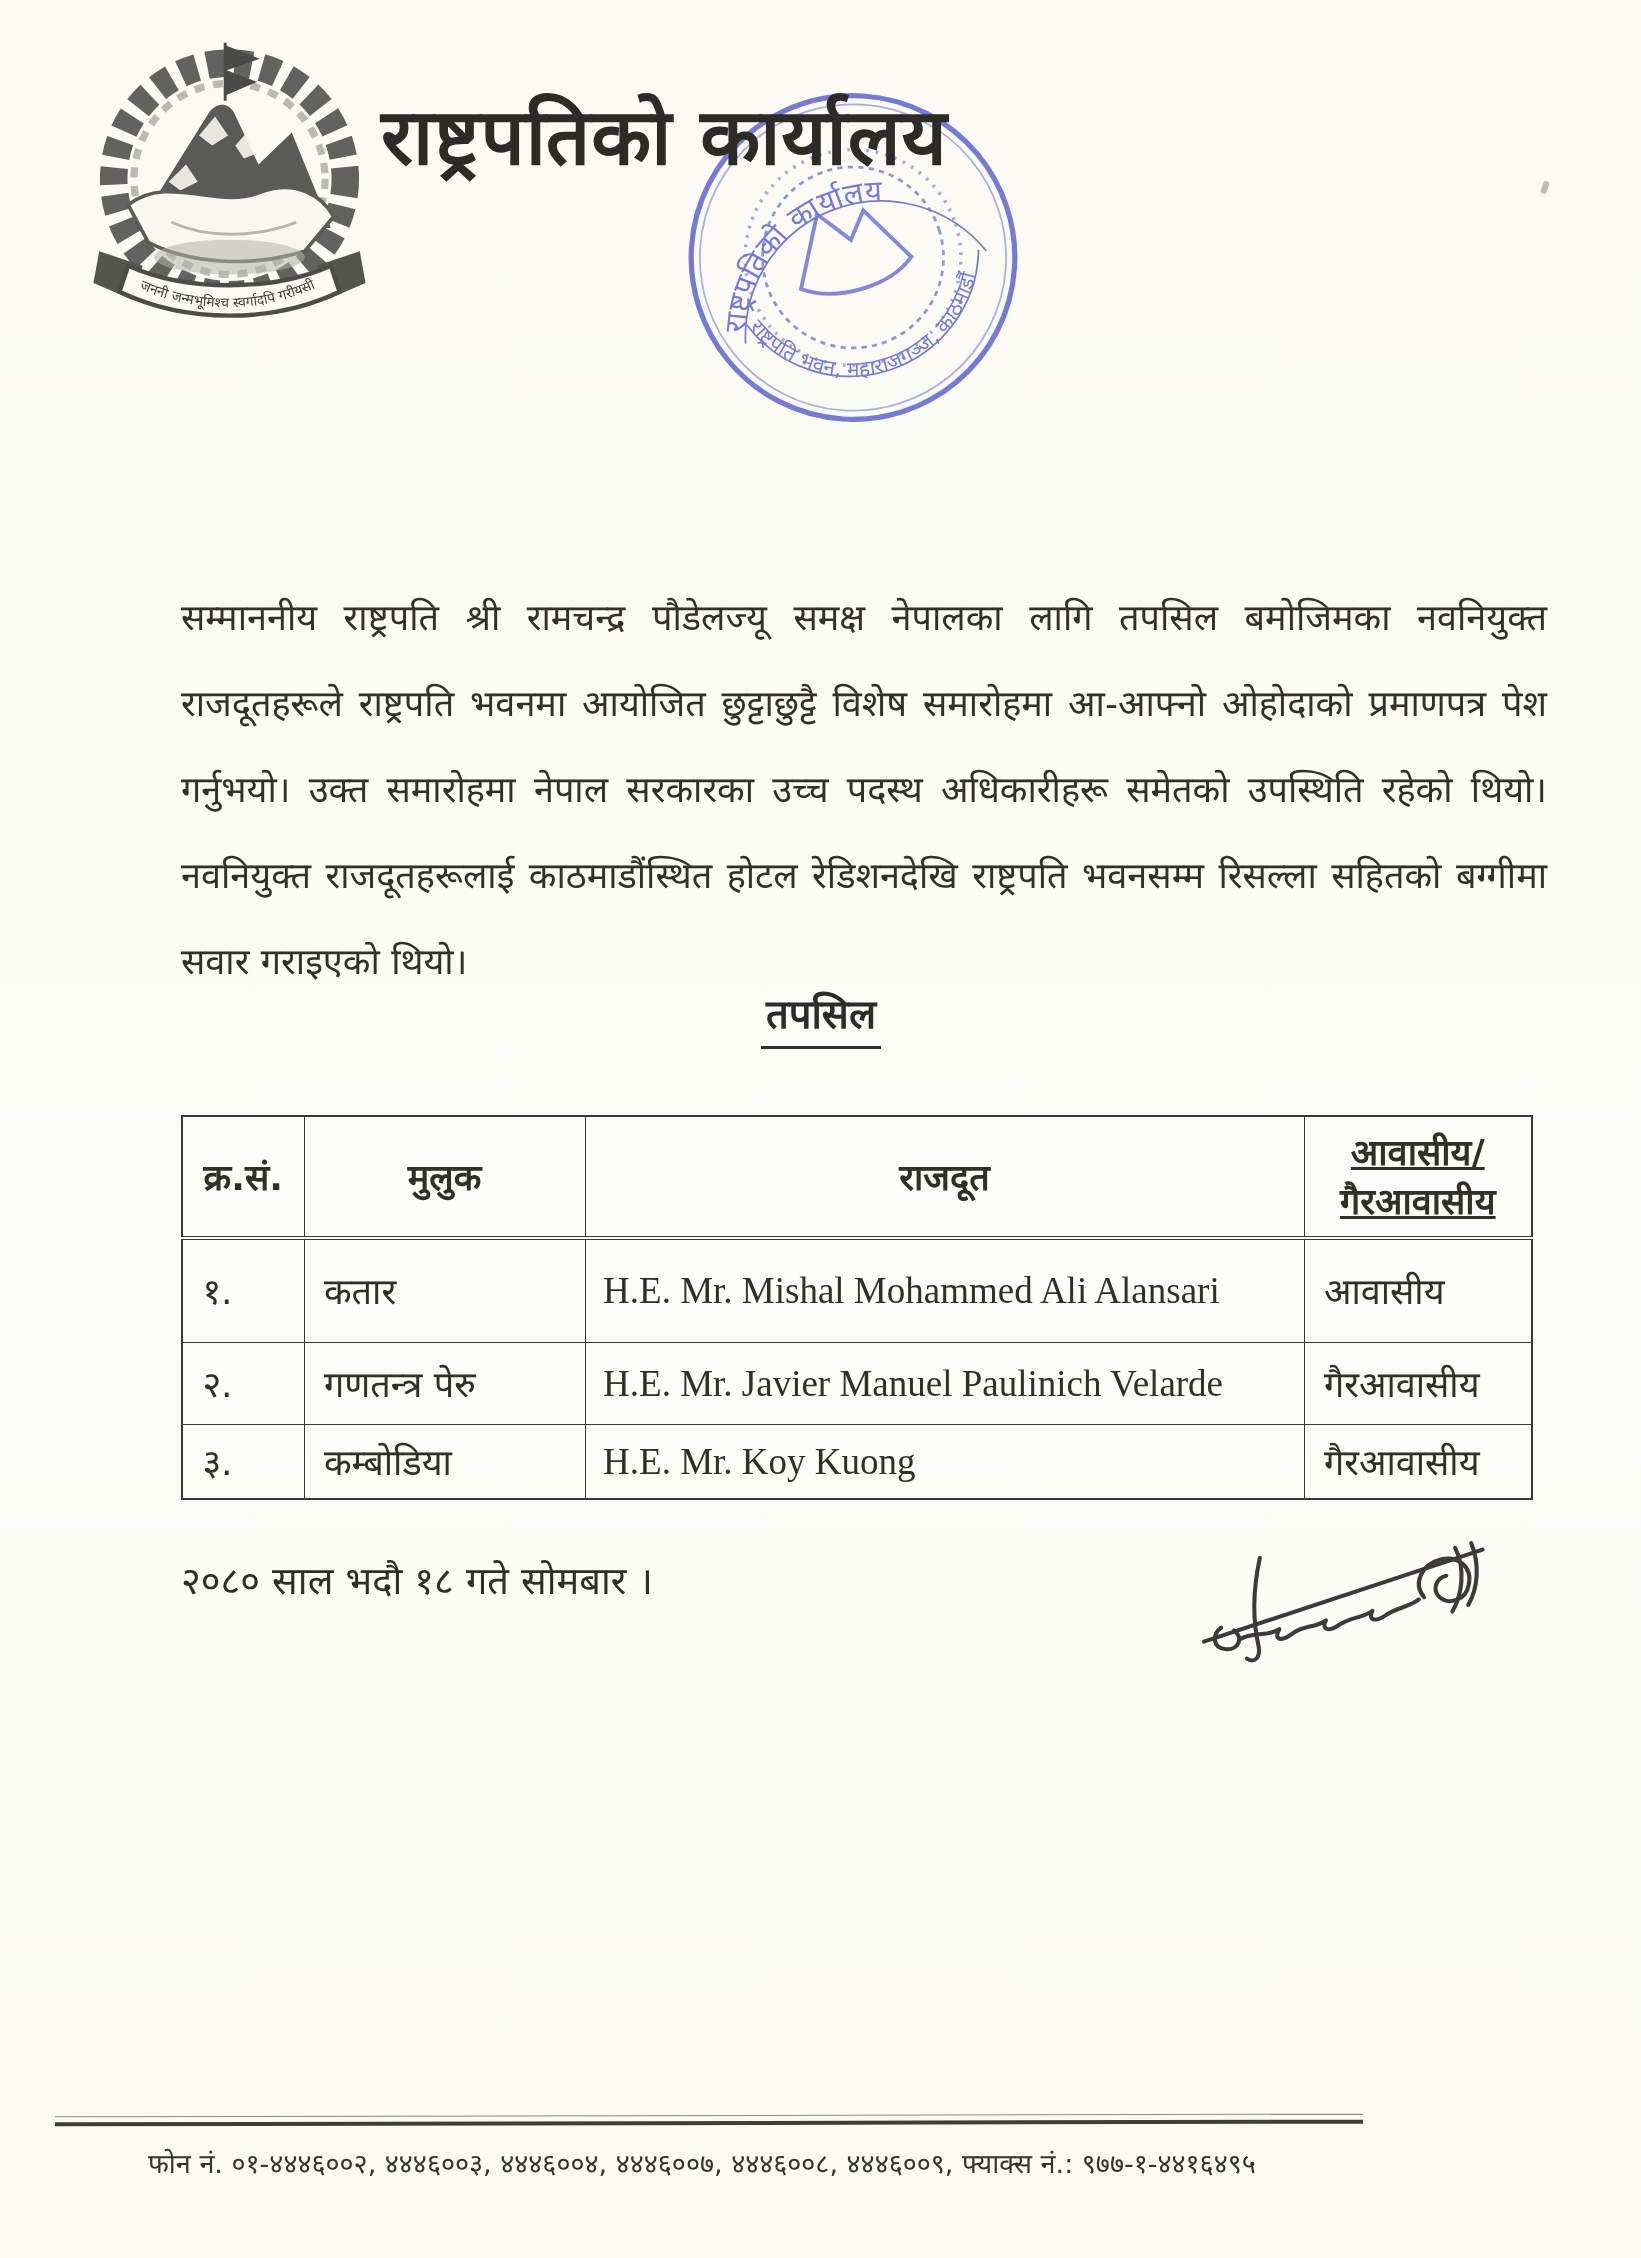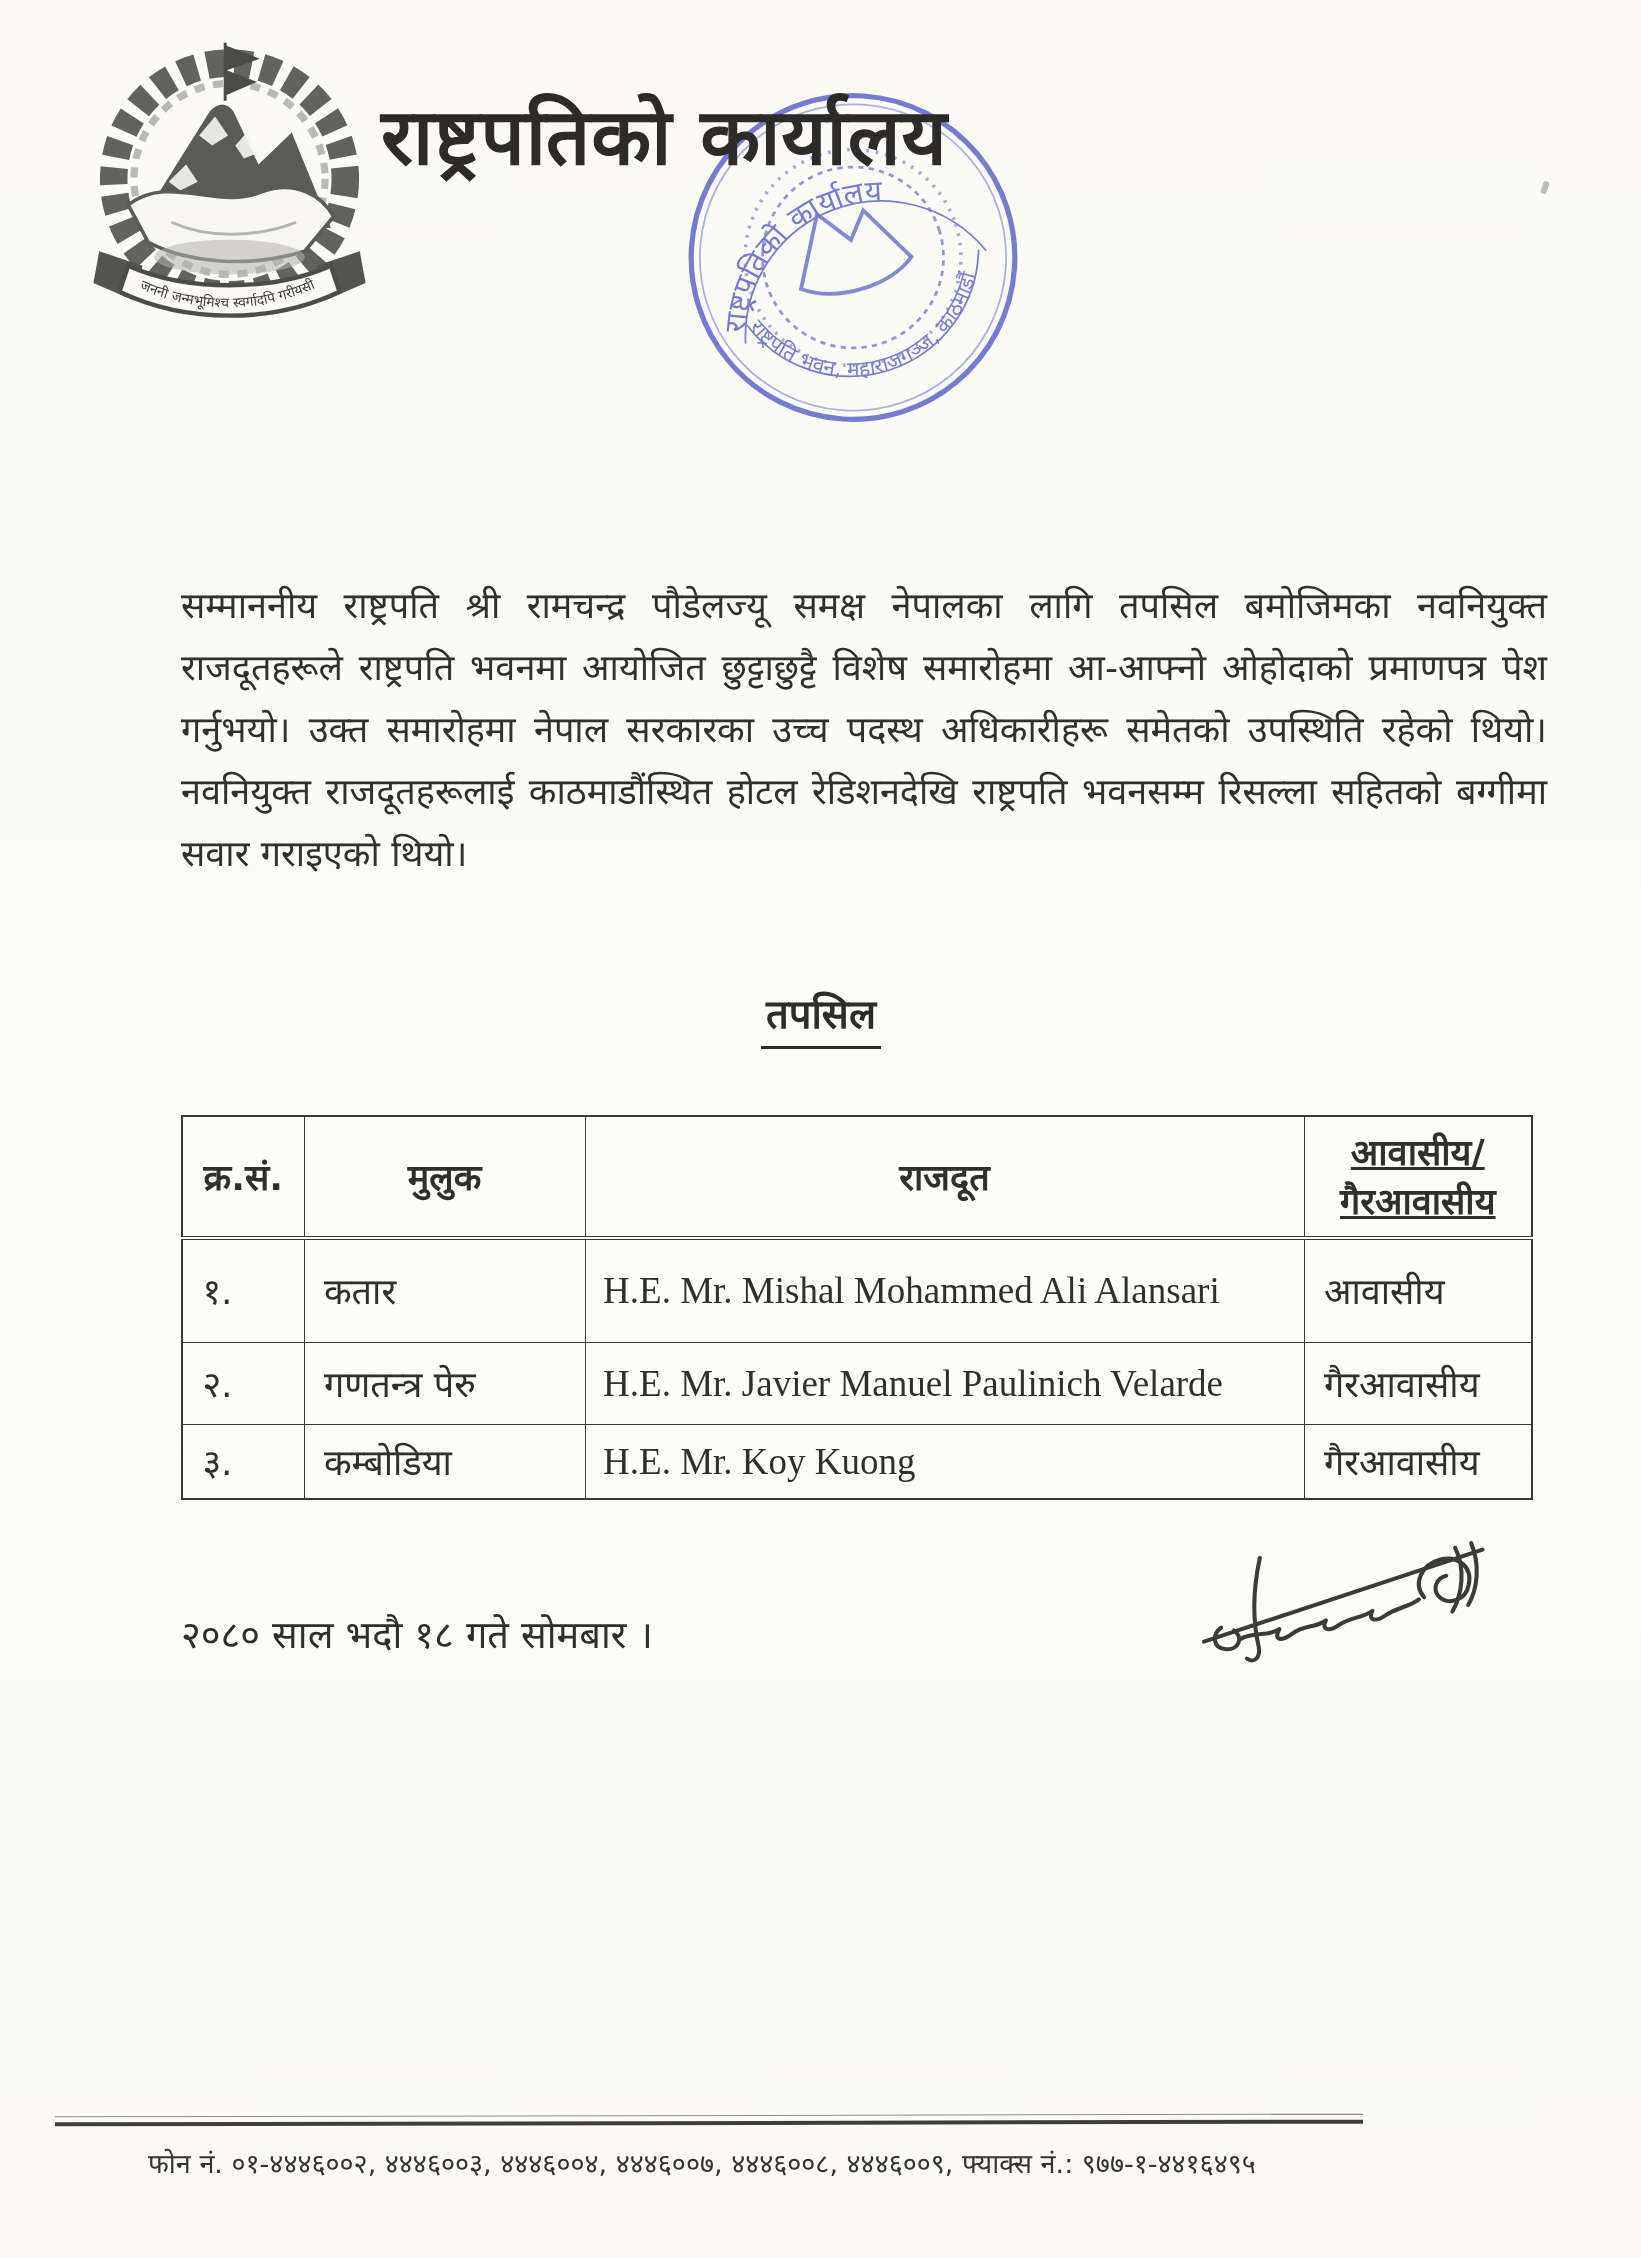--- a/index.html
+++ b/index.html
@@ -28,21 +28,21 @@
   
   .doc-title{left:0;right:0;top:478px;text-align:center;}
   .doc-title span{
     display:inline-block;font-size:45px;font-weight:700;color:#2d2c28;
     padding:0 8.8px 7px;border-bottom:3.5px solid #2d2c28;
   }
 
   
   .body-par{
     left:181px;top:575px;width:1366px;
-    font-size:36px;line-height:62px;text-align:justify;
+    font-size:36px;line-height:86px;text-align:justify;
     color:#31302b;
   }
 
   
   .tapasil{left:0;right:0;top:985px;text-align:center;}
   .tapasil span{
     display:inline-block;font-size:40px;font-weight:700;color:#2d2c28;
     padding:0 5.3px 6.2px;border-bottom:3.5px solid #2d2c28;
   }
 
@@ -68,21 +68,21 @@
   .col-amb{width:719px;}
   .col-status{width:228px;}
   .amb-table td{font-size:36px;padding:5.3px 12.4px 5.3px 19.4px;}
   .amb-table td.amb-name{font-family:"Liberation Serif",serif;font-size:37px;padding-left:17.6px;}
   .row-1 td{height:91px;}
   .row-2 td{height:71px;}
   .row-3 td{height:62px;}
   .status-head-line{display:block;line-height:49px;text-decoration:underline;}
 
   
-  .date-line{left:181px;top:1607px;font-size:38px;color:#2f2e29;white-space:nowrap;}
+  .date-line{left:181px;top:1553px;font-size:38px;color:#2f2e29;white-space:nowrap;}
   .signature-svg{left:1187px;top:1522px;width:326px;height:159px;z-index:2;}
   .sig-name{left:1122px;top:1692px;width:406px;text-align:center;font-size:36px;color:#2f2e29;white-space:nowrap;}
   .sig-title{left:1122px;top:1764px;width:406px;text-align:center;font-size:37px;color:#2f2e29;}
 
   
   .footer-rule{left:55px;top:2121px;width:1308px;height:3.5px;background:#3e3d38;transform:rotate(-0.12deg);}
   .footer-rule::before{content:"";position:absolute;left:0;top:-6.2px;width:100%;height:0.9px;background:#8d8c86;}
   .footer-text{left:148px;top:2144px;font-size:27px;color:#34332d;white-space:nowrap;}
 </style>
 </head>

